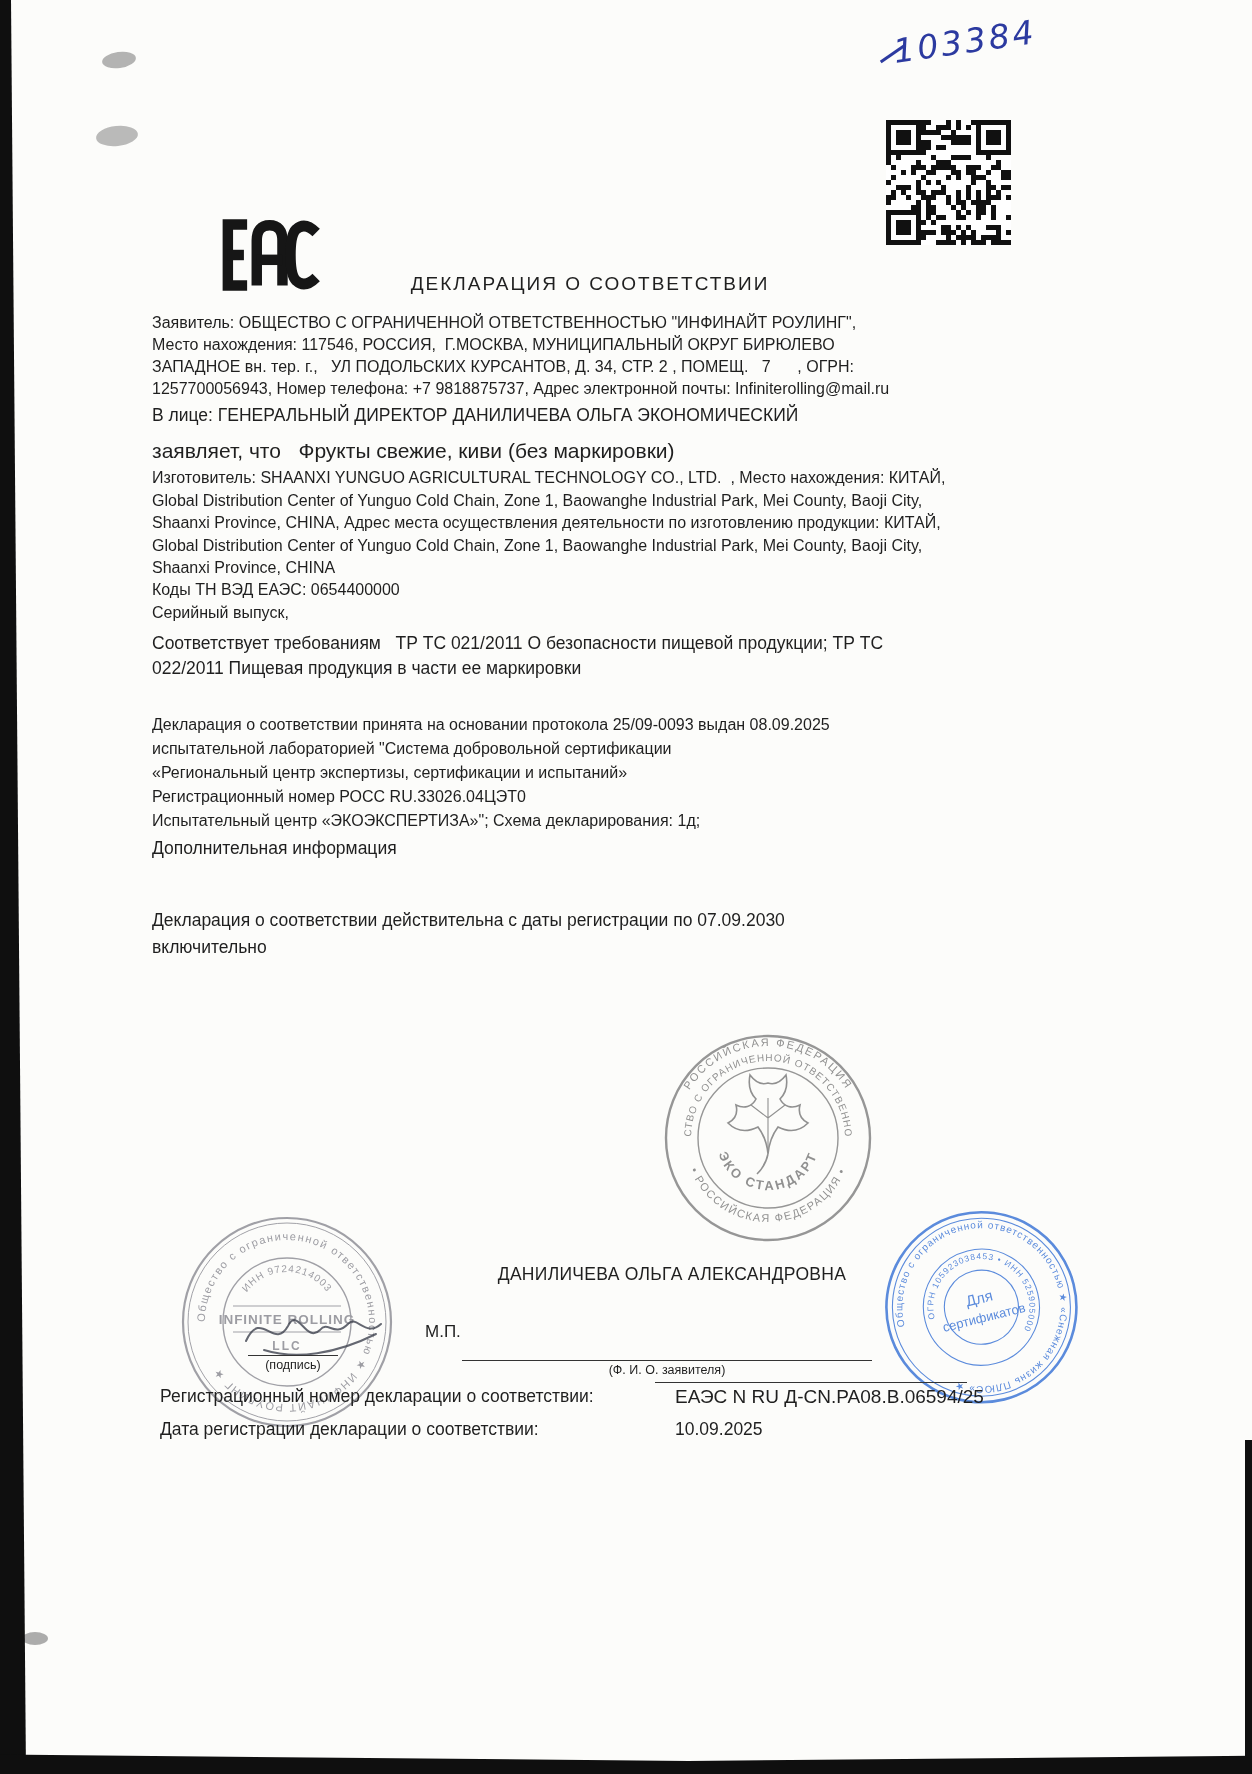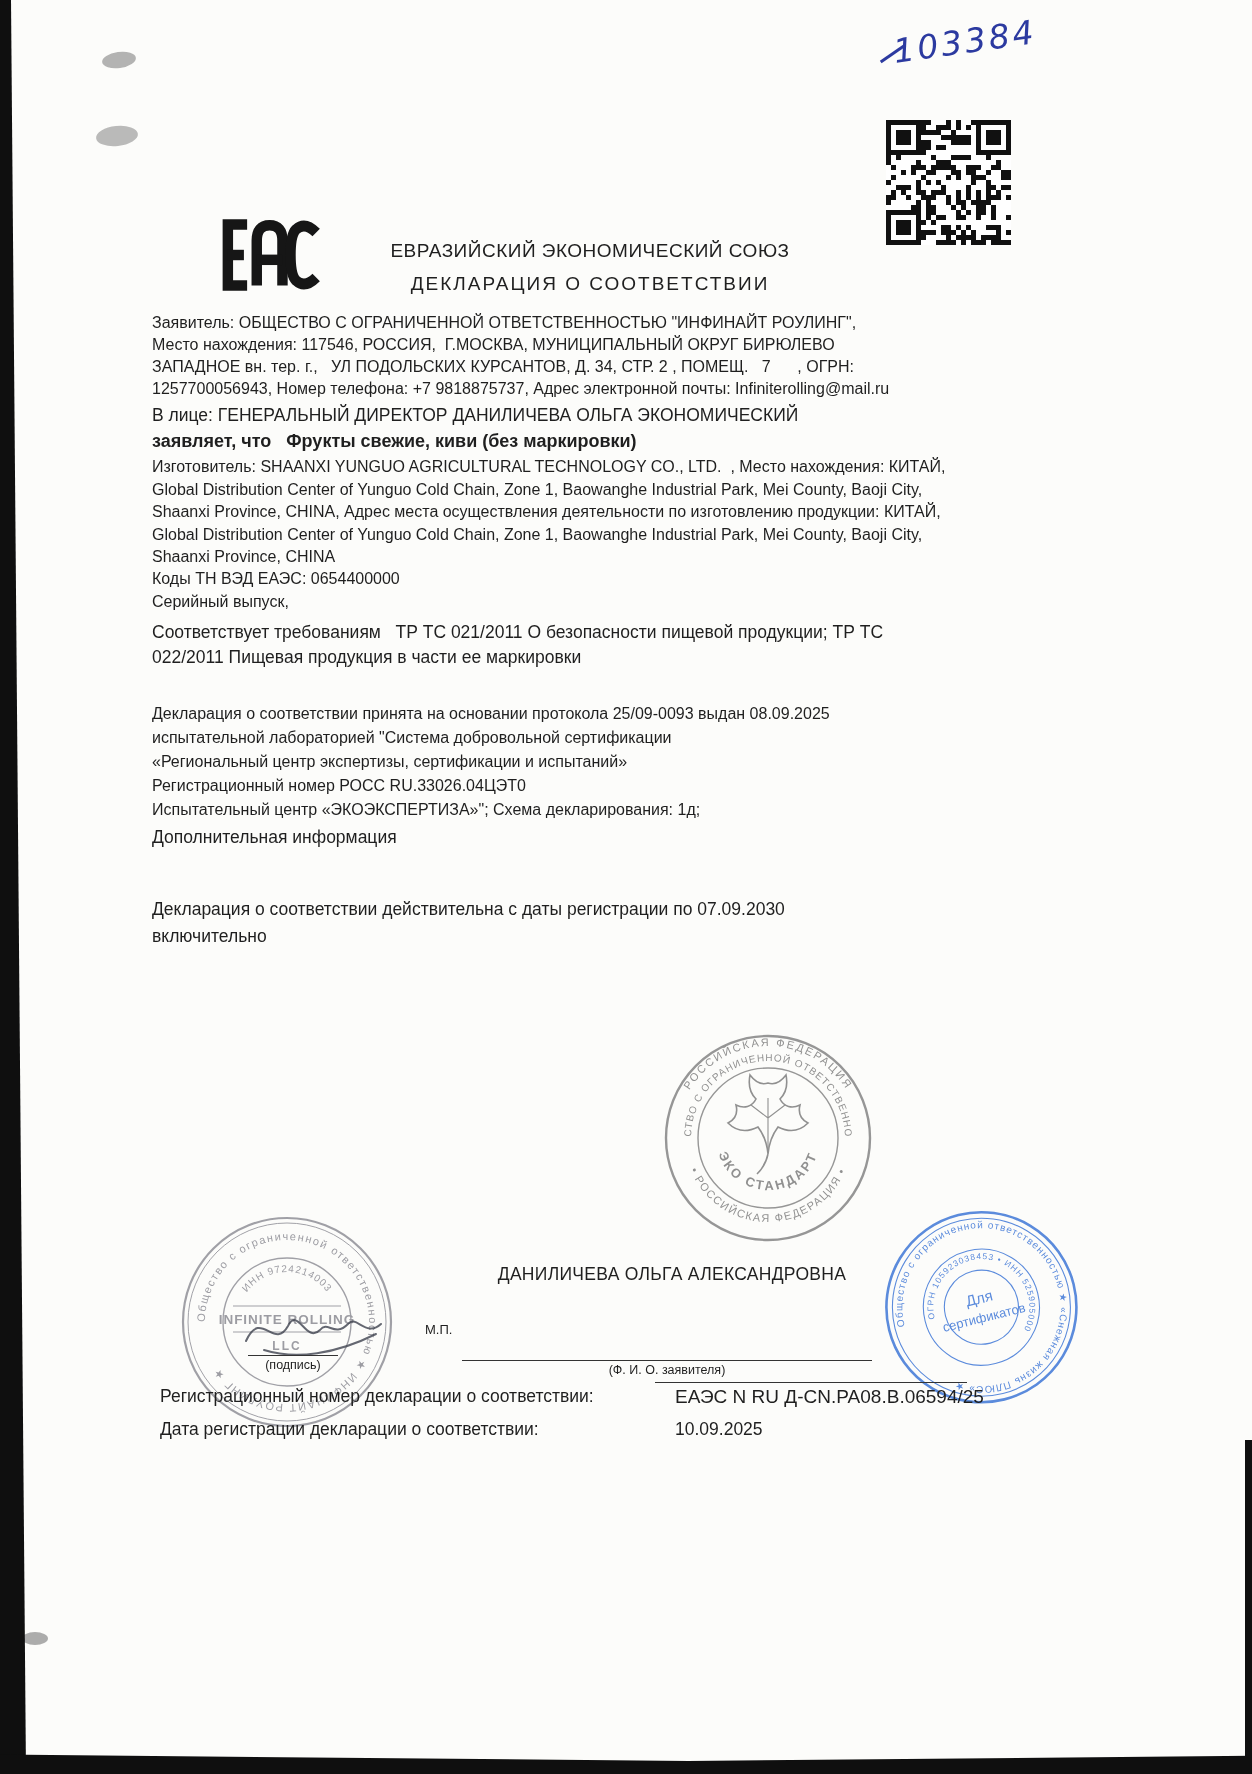--- a/index.html
+++ b/index.html
@@ -32,30 +32,30 @@
   .eac{position:absolute;left:215px;top:208px;width:106px;height:94px;}
   
   .org-title{position:absolute;left:300px;top:240px;width:580px;text-align:center;
              font-size:19px;letter-spacing:.5px;}
   .doc-title{position:absolute;left:300px;top:273px;width:580px;text-align:center;
              font-size:19px;letter-spacing:2px;}
   
   .doc{position:absolute;left:152px;top:312px;width:932px;}
   .p-applicant{font-size:16px;line-height:1.38;}
   .p-inperson{font-size:17.5px;line-height:1.38;margin-top:3px;}
-  .p-declares{font-size:18px;margin-top:4px;font-weight:bold;}
+  .p-declares{font-size:21px;margin-top:12px;}
   .p-manufacturer{font-size:16px;line-height:1.4;margin-top:4px;}
   .p-tnved,.p-serial{font-size:16px;line-height:1.4;}
   .p-complies{font-size:17.5px;line-height:1.42;margin-top:7px;}
   .p-basis{font-size:16px;line-height:1.5;margin-top:32px;}
   .p-additional{font-size:17.5px;margin-top:5px;}
   .p-validity{font-size:17.5px;line-height:1.55;margin-top:48px;}
   
   .abs{position:absolute;}
-  .mp{left:425px;top:1322px;font-size:13px;}
+  .mp{left:425px;top:1322px;font-size:17px;}
   .sign-line{left:248px;top:1355px;width:90px;border-top:1.5px solid #333;}
   .sign-caption{left:248px;top:1358px;width:90px;text-align:center;font-size:12.5px;}
   .fio{left:470px;top:1264px;width:404px;text-align:center;font-size:17.5px;letter-spacing:.3px;}
   .fio-line{left:462px;top:1360px;width:410px;border-top:1.5px solid #333;}
   .fio-caption{left:462px;top:1363px;width:410px;text-align:center;font-size:12.5px;}
   .mid-line{left:655px;top:1382px;width:312px;border-top:1.5px solid #333;}
   .reg-label{left:160px;top:1386px;font-size:17.5px;}
   .reg-value{left:675px;top:1386px;font-size:19px;}
   .date-label{left:160px;top:1419px;font-size:17.5px;}
   .date-value{left:675px;top:1419px;font-size:17.5px;}
@@ -709,21 +709,20 @@
         <g stroke="#161616" stroke-width="13" fill="none" stroke-linecap="butt">
           <path d="M40,12 H16 V88 H40"></path>
           <path d="M16,50 H36"></path>
           <path d="M52,88 V32 Q52,13 68,13 Q84,13 84,32 V88"></path>
           <path d="M52,56 H84"></path>
           <path d="M126,22 Q112,8 101,18 Q94,25 94,50 Q94,75 101,82 Q112,92 126,78"></path>
         </g>
       </svg>
     </div>
 
-    <div class="org-title">ЕВРАЗИЙСКИЙ ЭКОНОМИЧЕСКИЙ СОЮЗ</div>
     <div class="doc-title">ДЕКЛАРАЦИЯ О СООТВЕТСТВИИ</div>
 
     <div class="doc">
       <p class="pw p-applicant">Заявитель: ОБЩЕСТВО С ОГРАНИЧЕННОЙ ОТВЕТСТВЕННОСТЬЮ "ИНФИНАЙТ РОУЛИНГ",
 Место нахождения: 117546, РОССИЯ,  Г.МОСКВА, МУНИЦИПАЛЬНЫЙ ОКРУГ БИРЮЛЕВО
 ЗАПАДНОЕ вн. тер. г.,   УЛ ПОДОЛЬСКИХ КУРСАНТОВ, Д. 34, СТР. 2 , ПОМЕЩ.   7      , ОГРН:
 1257700056943, Номер телефона: +7 9818875737, Адрес электронной почты: Infiniterolling@mail.ru</p>
       <p class="pw p-inperson">В лице: ГЕНЕРАЛЬНЫЙ ДИРЕКТОР ДАНИЛИЧЕВА ОЛЬГА ЭКОНОМИЧЕСКИЙ</p>
       <p class="pw p-declares">заявляет, что   Фрукты свежие, киви (без маркировки)</p>
       <p class="pw p-manufacturer">Изготовитель: SHAANXI YUNGUO AGRICULTURAL TECHNOLOGY CO., LTD.  , Место нахождения: КИТАЙ,

